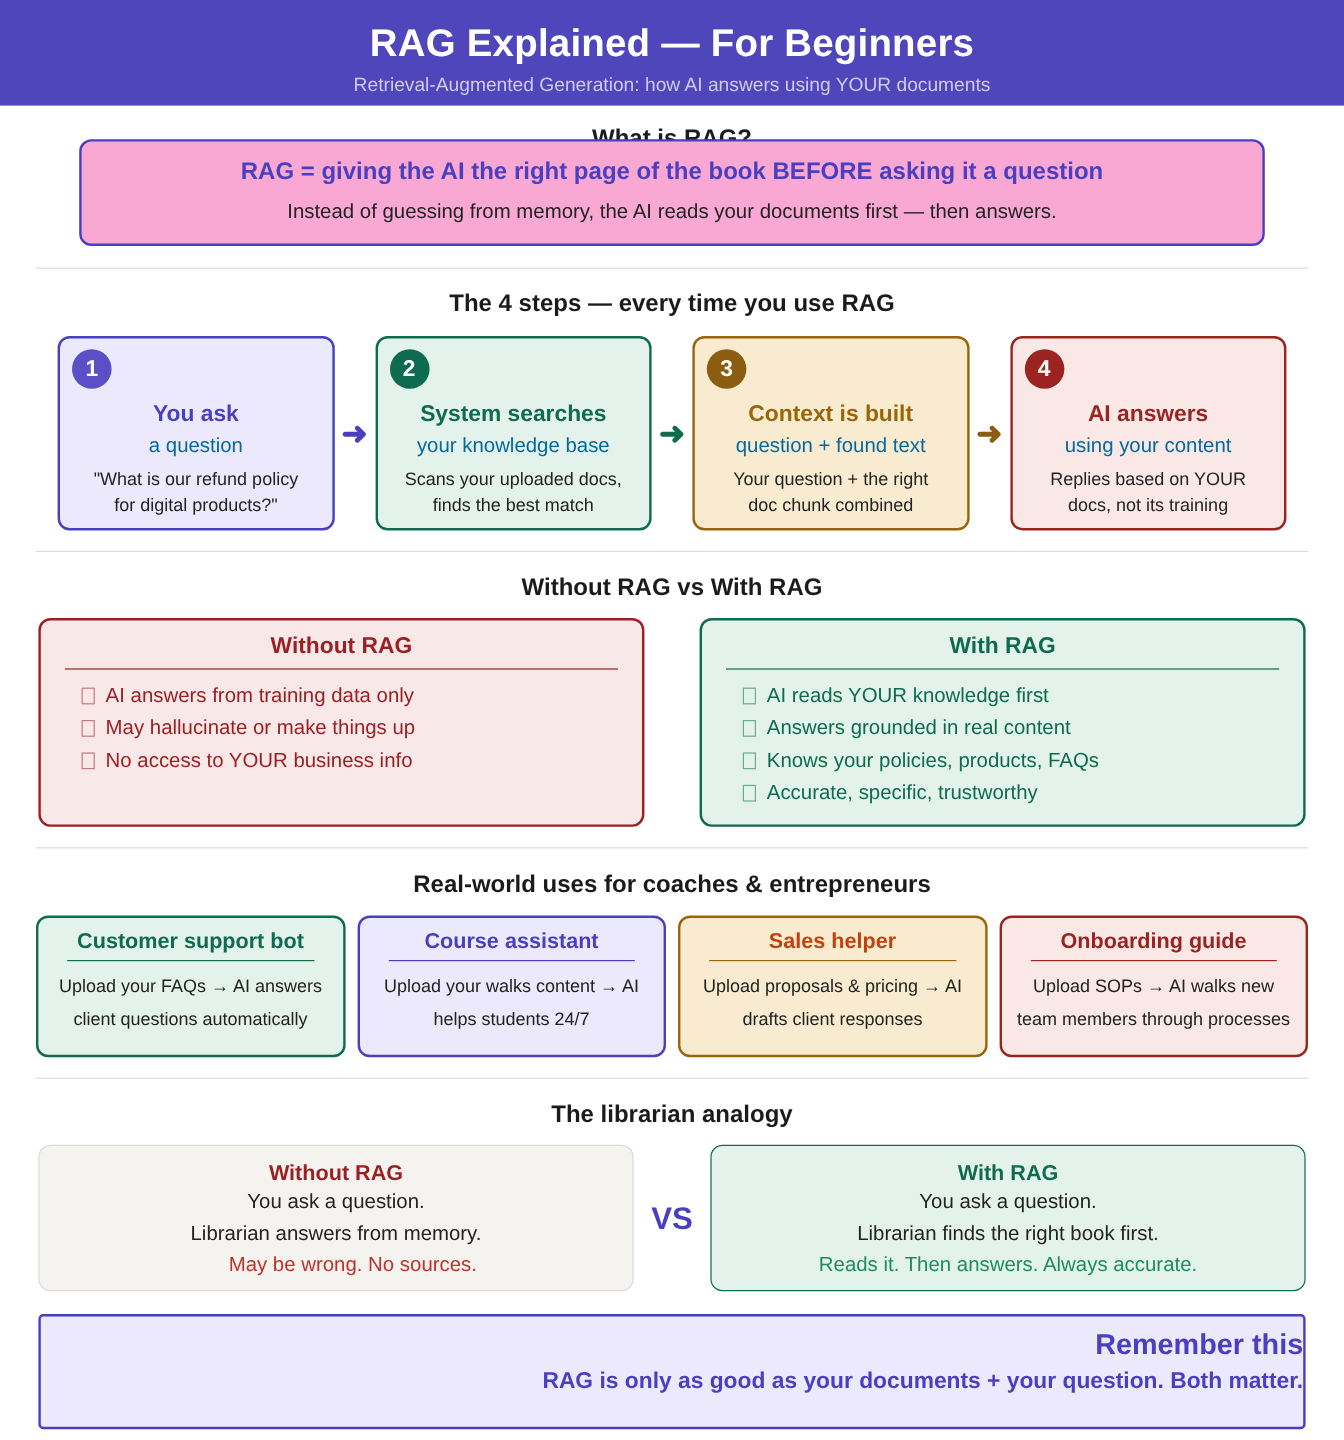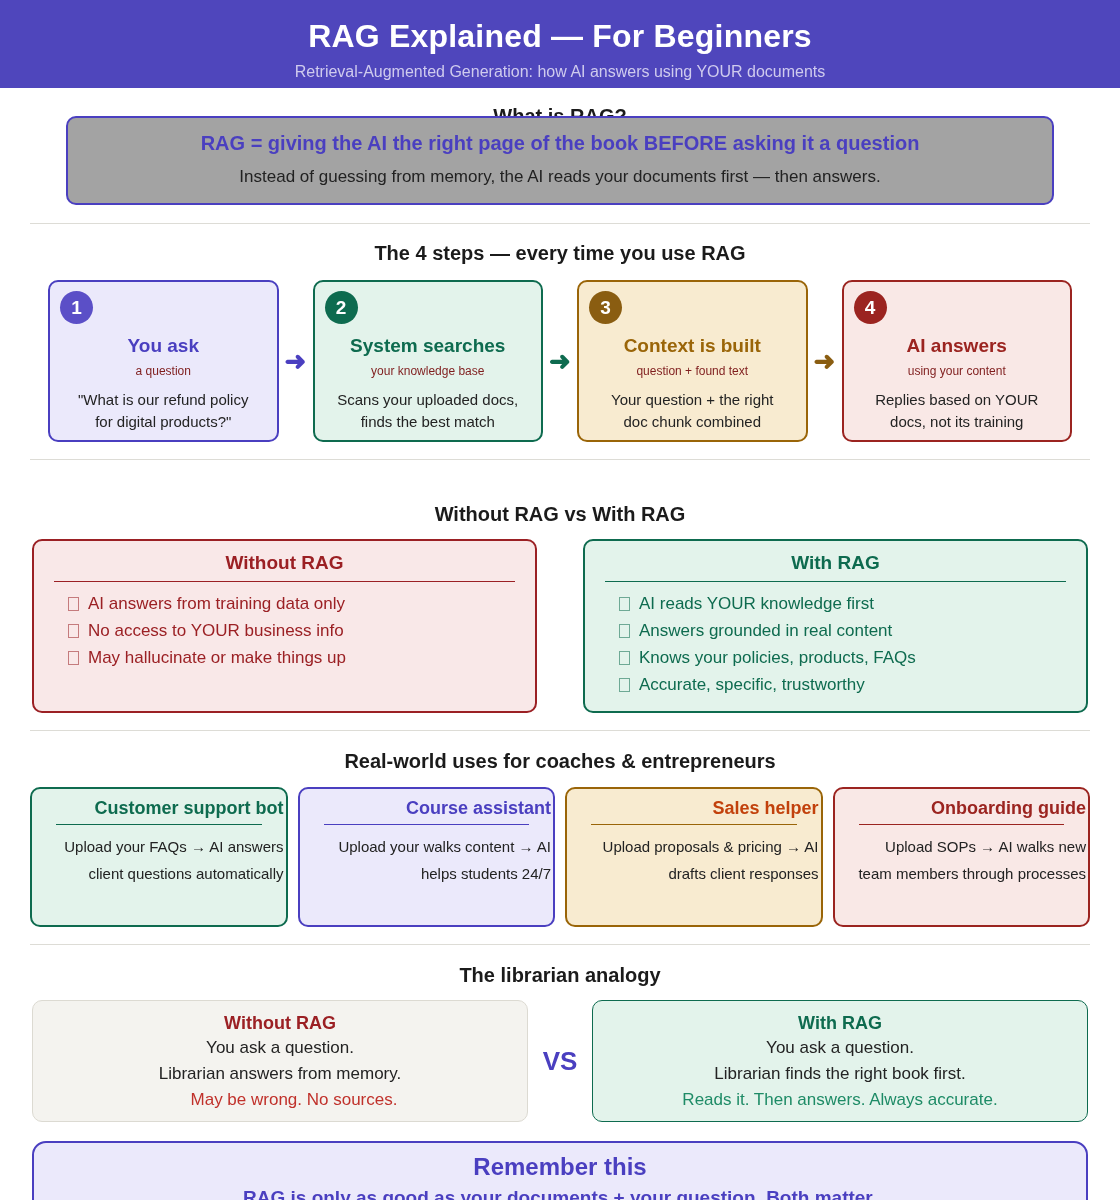--- a/index.html
+++ b/index.html
@@ -51,21 +51,21 @@
     margin: 0 30px;
   }
 
   
   .s-what { padding-top: 14px; }
   .what-title { margin-bottom: -14px; }
   .what-box {
     margin: 0 66px;
     border: 2px solid #4A3FC0;
     border-radius: 10px;
-    background: #a3a3a3;
+    background: #f9a8d4;
     padding: 12px 18px 14px 18px;
     text-align: center;
     position: relative;
     z-index: 3;
   }
   .what-line1 {
     font-size: 20px;
     font-weight: bold;
     color: #4A3FC0;
     line-height: 26px;
@@ -107,43 +107,43 @@
     line-height: 33px;
     text-align: center;
   }
   .step-h {
     font-size: 19px;
     font-weight: bold;
     line-height: 24px;
     margin-top: 44px;
   }
   .step-sub {
-    font-size: 12px;
-    color: #7f1d1d;
+    font-size: 17px;
+    color: #0369a1;
     line-height: 23px;
     margin-top: 2px;
   }
   .step-body {
     font-size: 15px;
     color: #232323;
     line-height: 22px;
     margin-top: 6px;
   }
   .arrow {
     width: 34px;
     flex: 0 0 34px;
     text-align: center;
     font-size: 26px;
     line-height: 26px;
     font-weight: bold;
   }
 
   
   .s-compare { padding-top: 16px; }
-  .compare-title { margin-bottom: 11px; margin-top: 24px; }
+  .compare-title { margin-bottom: 11px; }
   .compare-row {
     display: flex;
     gap: 46px;
     padding: 0 32px;
   }
   .cmp-card {
     flex: 1 1 0;
     border-radius: 10px;
     border: 2px solid;
     padding: 9px 14px 13px 14px;
@@ -176,25 +176,25 @@
   
   .s-uses { padding-top: 16px; }
   .uses-title { margin-bottom: 12px; }
   .uses-row {
     display: flex;
     gap: 10px;
     padding: 0 30px;
   }
   .use-card {
     flex: 1 1 0;
-    height: 140px;
+    height: 118px;
     border-radius: 10px;
     border: 2px solid;
     padding: 7px 2px 0 2px;
-    text-align: right;
+    text-align: center;
   }
   .use-head {
     font-size: 18px;
     font-weight: bold;
     line-height: 24px;
   }
   .use-rule {
     height: 1px;
     margin: 4px 22px 8px 22px;
   }
@@ -237,24 +237,24 @@
     text-align: center;
     font-size: 26px;
     font-weight: bold;
     color: #4A3FC0;
   }
 
   
   .remember {
     margin: 19px 32px 0 32px;
     border: 2px solid #4A3FC0;
-    border-radius: 14px;
+    border-radius: 4px;
     background: #EBE9FB;
-    text-align: center;
-    padding: 9px 0 12px 0;
+    text-align: right;
+    padding: 9px 0 24px 0;
   }
   .rem-h {
     font-size: 24px;
     font-weight: bold;
     color: #4A3FC0;
     line-height: 30px;
   }
   .rem-b {
     font-size: 19px;
     font-weight: bold;
@@ -331,22 +331,22 @@
 <div class="divider"></div>
 
 <div class="section s-compare">
   <div class="section-title compare-title">Without RAG  vs  With RAG</div>
   <div class="compare-row">
 
     <div class="cmp-card" id="cmp-without" style="background: rgb(249, 232, 232); border-color: rgb(155, 32, 36);">
       <div class="cmp-head" id="cmphead-without" style="color: rgb(155, 32, 36);">Without RAG</div>
       <div class="cmp-rule" id="cmprule-without" style="background: rgb(155, 32, 36);"></div>
       <div class="cmp-item" id="wo-0" style="color: rgb(155, 32, 36);"><span class="tofu"></span><span>AI answers from training data only</span></div>
+      <div class="cmp-item" id="wo-1" style="color: rgb(155, 32, 36);"><span class="tofu"></span><span>May hallucinate or make things up</span></div>
       <div class="cmp-item" id="wo-2" style="color: rgb(155, 32, 36);"><span class="tofu"></span><span>No access to YOUR business info</span></div>
-      <div class="cmp-item" id="wo-1" style="color: rgb(155, 32, 36);"><span class="tofu"></span><span>May hallucinate or make things up</span></div>
     </div>
 
     <div class="cmp-card" id="cmp-with" style="background: rgb(227, 243, 235); border-color: rgb(14, 107, 79);">
       <div class="cmp-head" id="cmphead-with" style="color: rgb(14, 107, 79);">With RAG</div>
       <div class="cmp-rule" id="cmprule-with" style="background: rgb(14, 107, 79);"></div>
       <div class="cmp-item" id="wi-0" style="color: rgb(14, 107, 79);"><span class="tofu"></span><span>AI reads YOUR knowledge first</span></div>
       <div class="cmp-item" id="wi-1" style="color: rgb(14, 107, 79);"><span class="tofu"></span><span>Answers grounded in real content</span></div>
       <div class="cmp-item" id="wi-2" style="color: rgb(14, 107, 79);"><span class="tofu"></span><span>Knows your policies, products, FAQs</span></div>
       <div class="cmp-item" id="wi-3" style="color: rgb(14, 107, 79);"><span class="tofu"></span><span>Accurate, specific, trustworthy</span></div>
     </div>

